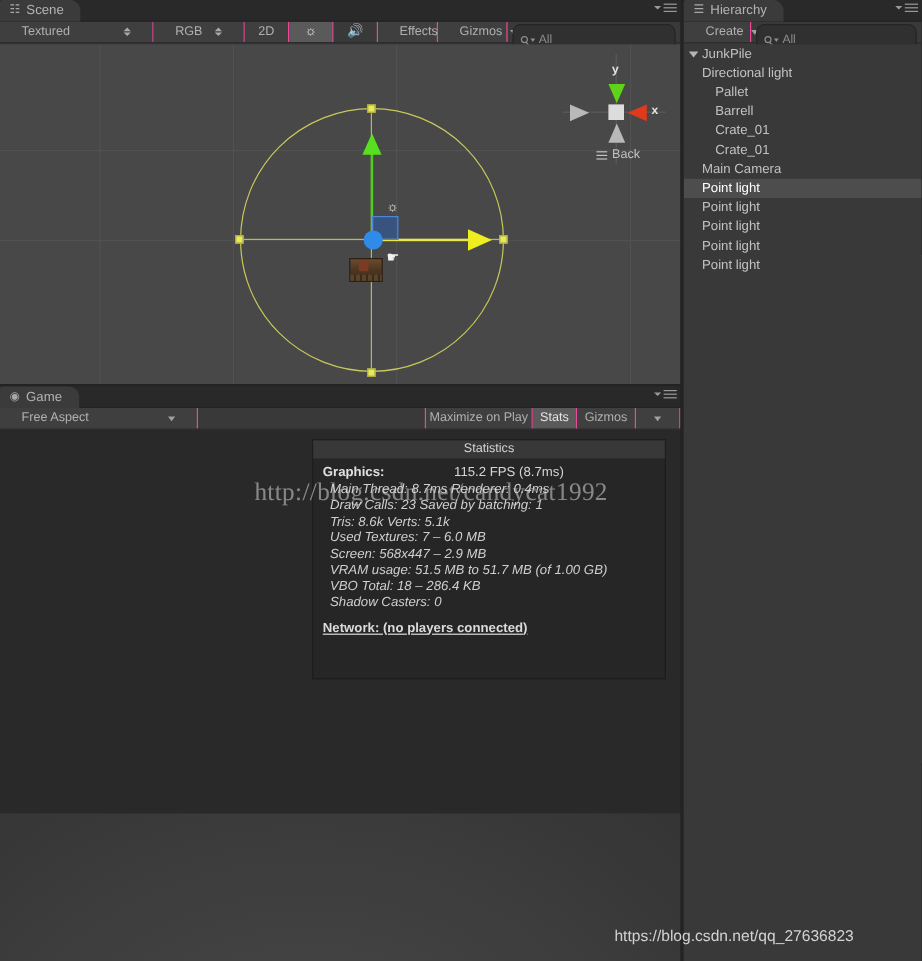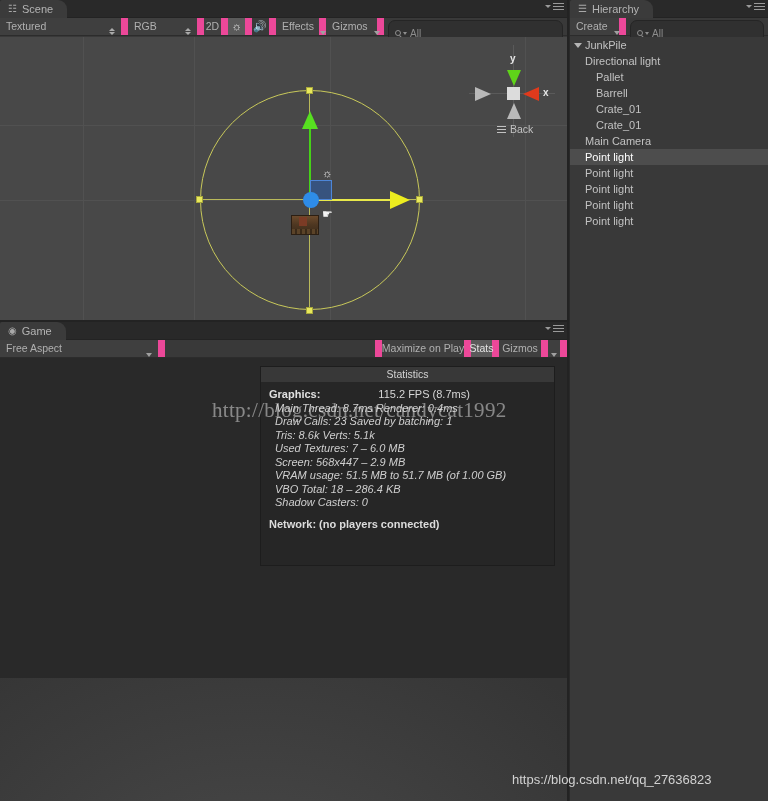--- a/index.html
+++ b/index.html
@@ -55,24 +55,24 @@
   
   .toolbar {
     height: 18px;
     background: #393939;
     display: flex; align-items: stretch;
     border-bottom: 1px solid #2c2c2c;
     font-size: 10.5px;
     color: #b0b0b0;
   }
   .tbtn {
-    display: flex; align-items: flex-end;
-    padding: 0 6px;
+    display: flex; align-items: center;
+    padding: 0 18px;
     background: #3f3f3f;
-    border-right: 7px solid #ec4899;
+    border-right: 1px solid #ec4899;
     color: #b0b0b0;
     white-space: nowrap;
     line-height: 17px;
   }
   .tbtn.active { background: #5a5a5a; color: #e2e2e2; }
   .tbtn.flat { background: #393939; }
   .updown {
     margin-left: auto; padding-left: 8px;
     display: flex; flex-direction: column; gap: 1px;
     align-items: center;
@@ -228,21 +228,21 @@
     height: 15px; line-height: 15px; text-align: center;
     background: rgba(58,58,58,0.92);
     color: #d2d2d2; font-size: 10.5px;
   }
   #stats-body { padding: 6px 8px 0 8px; }
   .st-row { line-height: 13.5px; white-space: nowrap; }
   .st-head { font-weight: bold; color: #e0e0e0; display:flex; }
   .st-head .fps { margin-left: 58px; font-weight: normal; color:#d6d6d6; }
   .st-indent { padding-left: 6px; font-style: italic; }
   .st-gap { height: 8px; }
-  .st-net { font-weight: bold; color:#dcdcdc; }
+  .st-net { font-weight: bold; color:#dcdcdc;text-decoration:underline; }
 
   
   #hierarchy {
     position: absolute; left: 570px; top: 0;
     width: 198px; height: 801px;
     background: #383838;
   }
   #hierarchy .tabbar { background:#292929; }
   #hier-list { position:absolute; left:0; right:0; top:37px; bottom:0; background:#393939; }
   .hrow {

